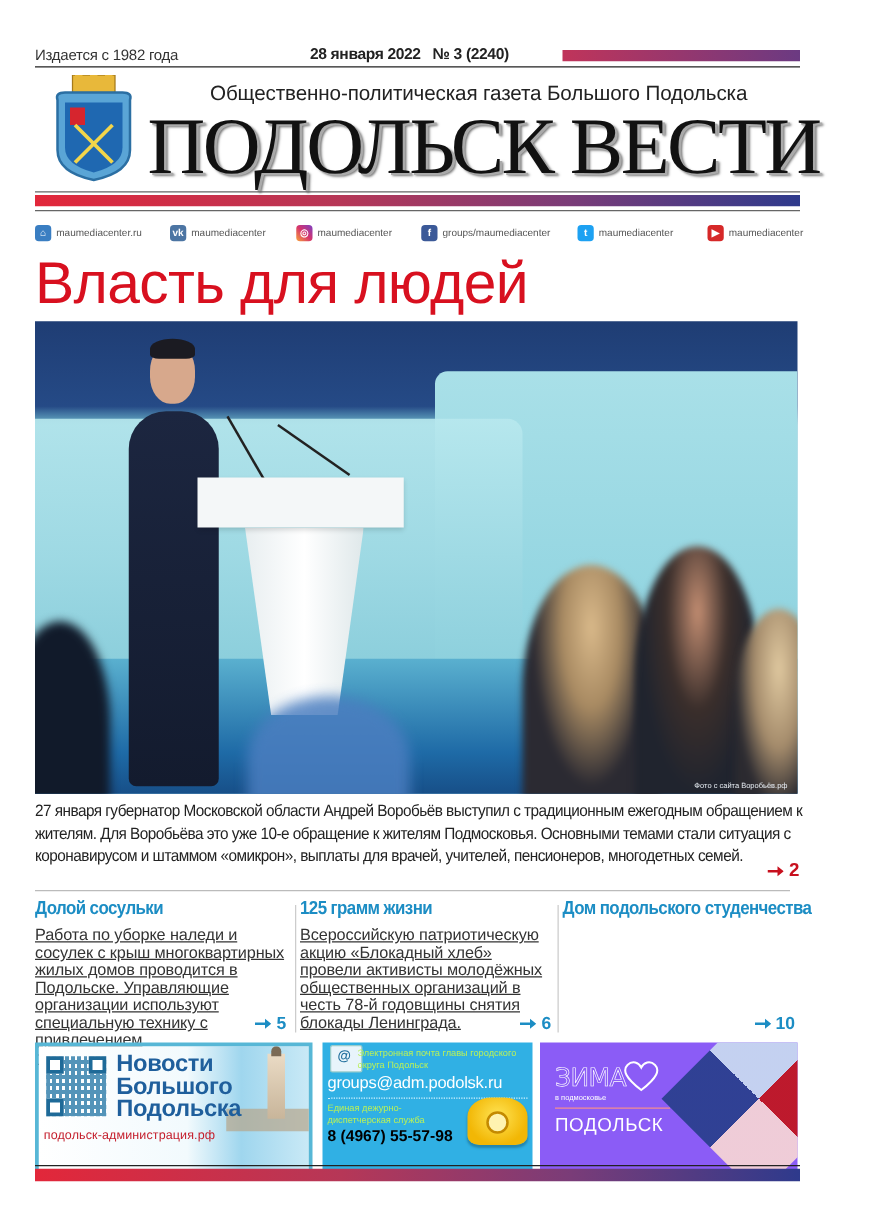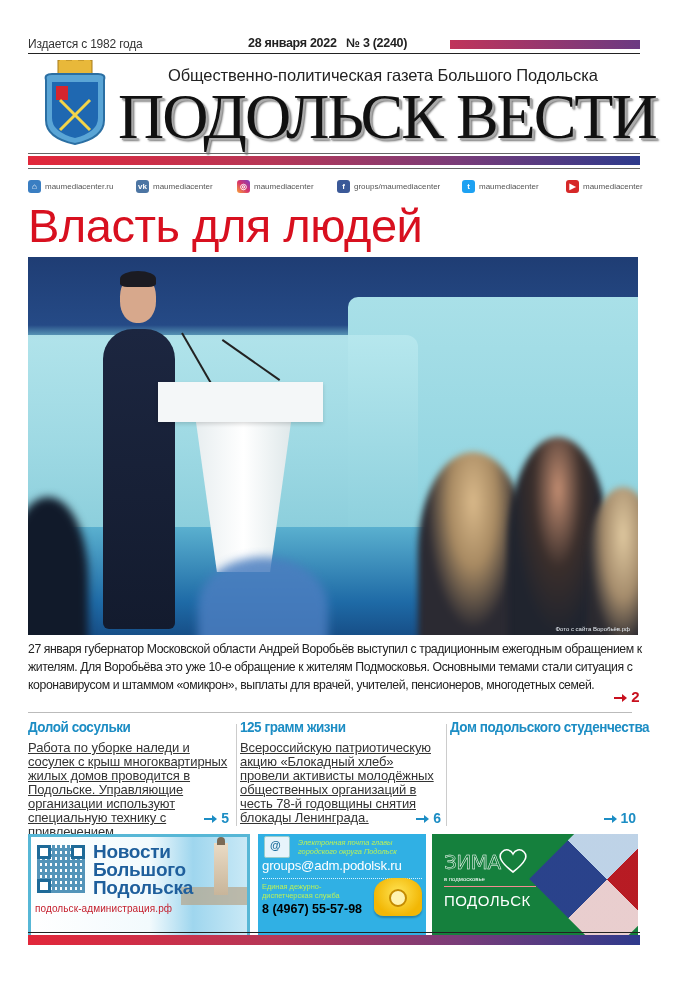--- a/index.html
+++ b/index.html
@@ -73,29 +73,29 @@
     .b1 .qr-corner { position: absolute; width: 14px; height: 14px; border: 3px solid #1e6a98; background: #fff; }
     .b1 .b1-title { position: absolute; left: 62px; top: 6px; font-size: 19px; font-weight: bold; line-height: 18px; color: #1f5f9c; letter-spacing: -0.3px; }
     .b1 .b1-url { position: absolute; left: 4px; top: 66px; font-size: 10px; color: #c41e2c; letter-spacing: 0.1px; }
     .b1 .tower { position: absolute; left: 183px; top: 6px; width: 14px; height: 52px; background: linear-gradient(180deg,#eadbc5,#c8b59a); }
     .b1 .tower-top { position: absolute; left: 186px; top: 0px; width: 8px; height: 8px; background: #7a6a55; border-radius: 50% 50% 0 0; }
     .b1 .bldg { position: absolute; left: 150px; top: 50px; width: 70px; height: 18px; background: #b7a58a; opacity: 0.7; }
 
     .b2 { left: 258px; width: 168px; background: #30b0e4; }
     .b2 .env { position: absolute; left: 6px; top: 2px; width: 26px; height: 22px; background: #e8f4fb; border: 1px solid #9cc; border-radius: 2px; }
     .b2 .env-at { position: absolute; left: 12px; top: 5px; font-size: 11px; color: #1e6d9c; font-weight: bold; }
-    .b2 .line1 { position: absolute; left: 40px; top: 4px; font-size: 7.4px; line-height: 9px; color: #b8f05a; font-style: italic; }
+    .b2 .line1 { position: absolute; left: 28px; top: 4px; font-size: 7.4px; line-height: 9px; color: #b8f05a; }
     .b2 .email { position: absolute; left: 4px; top: 24px; font-size: 13.2px; color: #ffffff; letter-spacing: -0.2px; }
     .b2 .dash { position: absolute; left: 4px; top: 44px; width: 160px; border-top: 1px dotted #d8f3ff; }
     .b2 .line2 { position: absolute; left: 4px; top: 48px; font-size: 7.4px; line-height: 9px; color: #b8f05a; }
     .b2 .phone { position: absolute; left: 4px; top: 68px; font-size: 12.5px; font-weight: bold; color: #000000; }
     .b2 .tel { position: absolute; left: 116px; top: 44px; width: 48px; height: 38px; background: radial-gradient(ellipse at 50% 40%, #ffe455, #f2b705 70%); border-radius: 40% 40% 20% 20%; box-shadow: 0 2px 2px rgba(0,0,0,0.25); }
     .b2 .tel-dial { position: absolute; left: 131px; top: 55px; width: 18px; height: 18px; border-radius: 50%; border: 2px solid #c48a00; background: #fff3b0; }
 
-    .b3 { left: 432px; width: 206px; background: #15803d; }
+    .b3 { left: 432px; width: 206px; background: #8b5cf6; }
     .b3 .zima { position: absolute; left: 12px; top: 16px; font-size: 20px; color: #fff; letter-spacing: -0.5px; font-family: "DejaVu Sans", sans-serif; font-weight: normal; -webkit-text-stroke: 0.5px #fff; color: transparent; }
     .b3 .heart { position: absolute; left: 66px; top: 14px; width: 30px; height: 26px; }
     .b3 .sub { position: absolute; left: 12px; top: 42px; font-size: 6px; color: #fff; }
     .b3 .hr { position: absolute; left: 12px; top: 52px; width: 92px; height: 1px; background: #f48c92; }
     .b3 .city { position: absolute; left: 12px; top: 58px; font-size: 15px; color: #fff; letter-spacing: 0.5px; }
     .b3 .patch { position: absolute; left: 120px; top: -10px; width: 110px; height: 110px; transform: rotate(45deg); background:
       conic-gradient(#c01622 0 25%, #f4d2d6 25% 50%, #2b3f8f 50% 75%, #c7d7f0 75% 100%); opacity: 0.95; }
 
     .bot-rule { left: 28px; top: 932px; width: 612px; height: 1px; background: #222; }
     .bot-bar { left: 28px; top: 935px; width: 612px; height: 10px; background: linear-gradient(90deg, #e2273a 0%, #b63757 40%, #7a3c78 70%, #2e3a8c 100%); }

